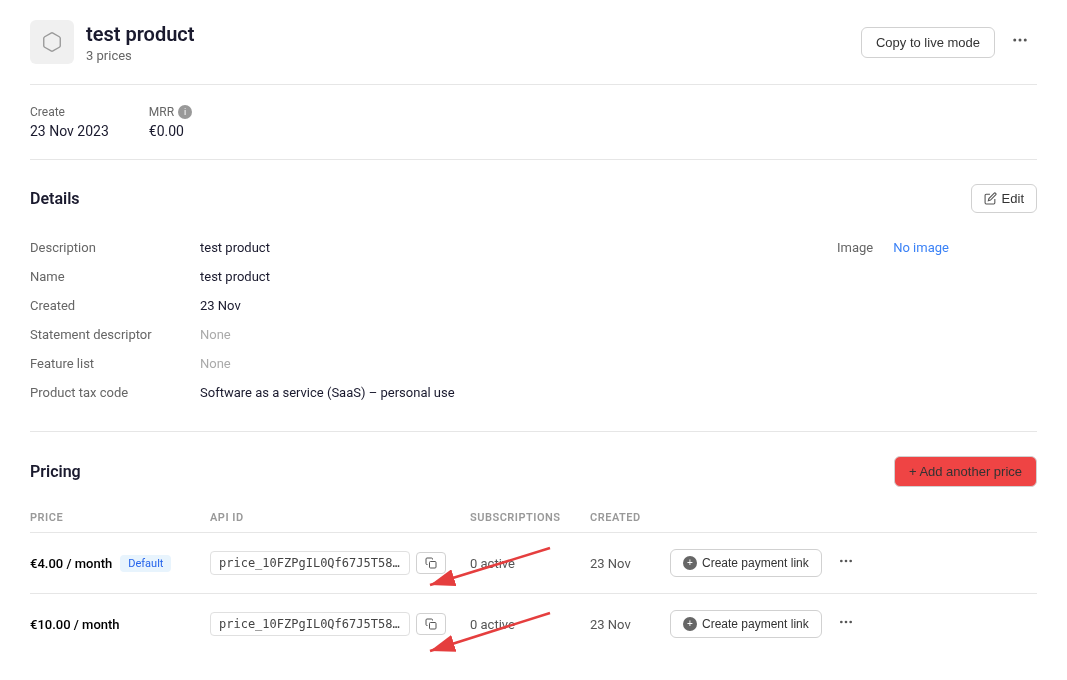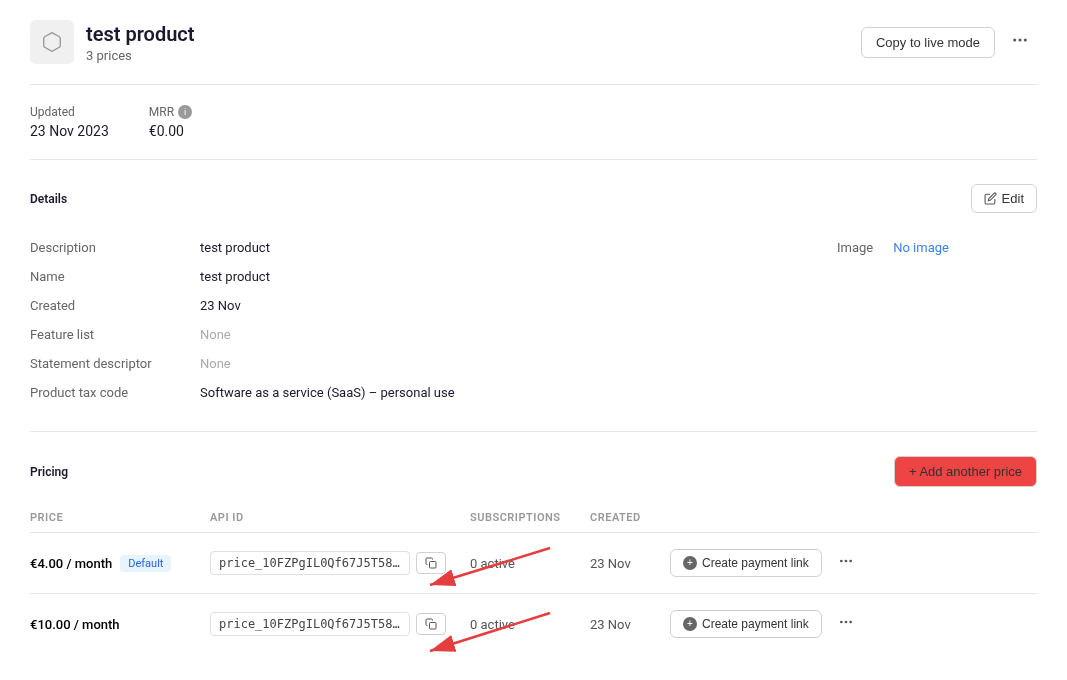--- a/index.html
+++ b/index.html
@@ -113,21 +113,21 @@
       padding: 24px 0;
       border-bottom: 1px solid #e6e6e6;
     }
     .section-header {
       display: flex;
       align-items: center;
       justify-content: space-between;
       margin-bottom: 20px;
     }
     .section-title {
-      font-size: 12px;
+      font-size: 16px;
       font-weight: 600;
       color: #1a1a2e;
     }
     .btn-edit {
       border: 1px solid #d1d1d1;
       background: #fff;
       border-radius: 6px;
       padding: 6px 12px;
       font-size: 13px;
       cursor: pointer;
@@ -312,21 +312,21 @@
           <circle cx="5" cy="12" r="2"></circle>
             <circle cx="12" cy="12" r="2"></circle>
             <circle cx="19" cy="12" r="2"></circle>
         </svg>
       </button>
     </div>
   </div>
 
   <div class="stats-row">
     <div class="stat-item">
-      <div class="stat-label">Updated</div>
+      <div class="stat-label">Create</div>
       <div class="stat-value">23 Nov 2023</div>
     </div>
     <div class="stat-item">
       <div class="stat-label">
         <span>MRR</span>
         <span class="info-icon">i</span>
       </div>
       <div class="stat-value">€0.00</div>
     </div>
   </div>
@@ -354,25 +354,25 @@
             </tr>
             <tr>
               <td style="color:#666; font-size:13px; padding:7px 0; width:170px;">Name</td>
               <td style="color:#1a1a2e; font-size:13px; padding:7px 0;">test product</td>
             </tr>
             <tr>
               <td style="color:#666; font-size:13px; padding:7px 0;">Created</td>
               <td style="color:#1a1a2e; font-size:13px; padding:7px 0;">23 Nov</td>
             </tr>
             <tr>
-              <td style="color:#666; font-size:13px; padding:7px 0;">Feature list</td>
+              <td style="color:#666; font-size:13px; padding:7px 0;">Statement descriptor</td>
               <td style="color:#aaa; font-size:13px; padding:7px 0;">None</td>
             </tr>
             <tr>
-              <td style="color:#666; font-size:13px; padding:7px 0;">Statement descriptor</td>
+              <td style="color:#666; font-size:13px; padding:7px 0;">Feature list</td>
               <td style="color:#aaa; font-size:13px; padding:7px 0;">None</td>
             </tr>
             <tr>
               <td style="color:#666; font-size:13px; padding:7px 0;margin-top:39px;">Product tax code</td>
               <td style="color:#1a1a2e; font-size:13px; padding:7px 0;">Software as a service (SaaS) – personal use</td>
             </tr>
           </tbody>
         </table>
       </div>
 

